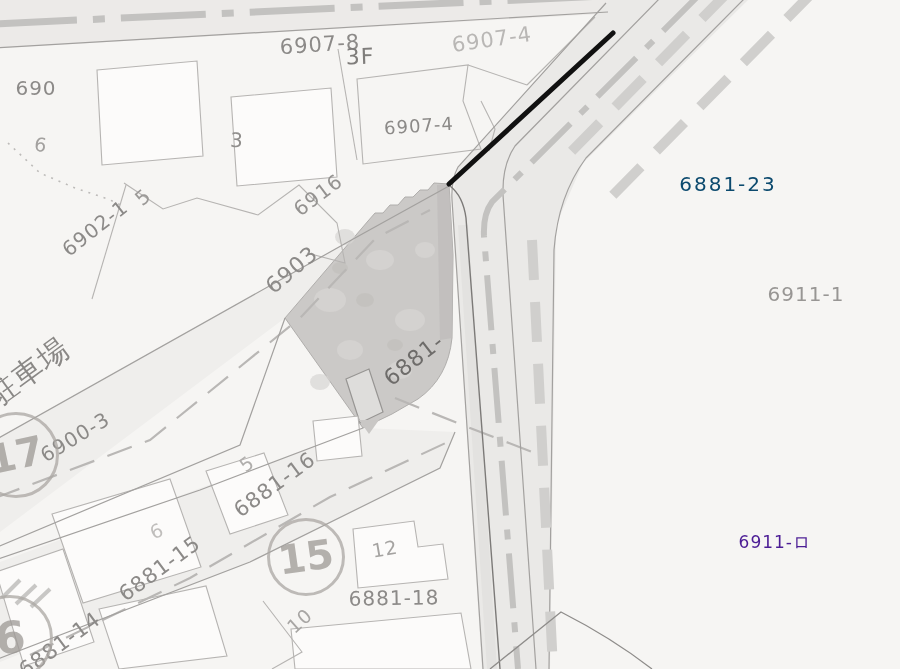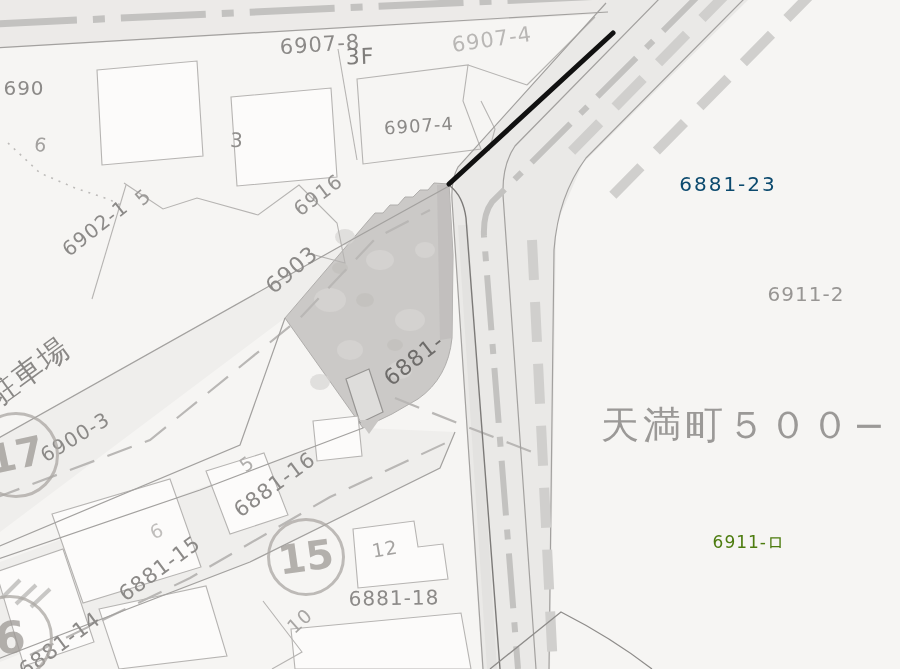--- a/index.html
+++ b/index.html
@@ -108,42 +108,41 @@
       <path d="M31,607 L50,589"></path>
     </g>
 
     <path d="M613,33 L449,184" stroke="#111111" stroke-width="5" stroke-linecap="round"></path>
   </svg>
 
   <div class="lbl" style="left:320px;top:45px;--r:-4deg;font-size:21px">6907-8</div>
   <div class="lbl" style="left:360px;top:57px;--r:-2deg;font-size:22px;color:#7f7d7b">3F</div>
   <div class="lbl" style="left:492px;top:40px;--r:-8deg;font-size:21px;color:#b9b7b5">6907-4</div>
   <div class="lbl" style="left:419px;top:126px;--r:-4deg;font-size:18px">6907-4</div>
-  <div class="lbl" style="left:24px;top:88px;font-size:20px">690</div>
+  <div class="lbl" style="left:36px;top:88px;font-size:20px">690</div>
   <div class="lbl" style="left:41px;top:145px;--r:8deg;font-size:19px;color:#a3a19f">6</div>
   <div class="lbl" style="left:143px;top:197px;--r:-40deg;font-size:20px;color:#9c9a98">5</div>
   <div class="lbl" style="left:95px;top:228px;--r:-38deg;font-size:20px">6902-1</div>
   <div class="lbl" style="left:237px;top:140px;--r:3deg;font-size:20px;color:#908e8c">3</div>
   <div class="lbl" style="left:318px;top:195px;--r:-37deg;font-size:20px;color:#949290">6916</div>
   <div class="lbl" style="left:292px;top:270px;--r:-40deg;font-size:22px">6903</div>
   <div class="lbl" style="left:28px;top:372px;--r:-36deg;font-size:30px;color:#8a8886">駐車場</div>
   <div class="lbl" style="left:75px;top:437px;--r:-31deg;font-size:20px">6900-3</div>
   <div class="lbl" style="left:414px;top:360px;--r:-38deg;font-size:22px;color:#6e6c6a">6881-</div>
   <div class="lbl" style="left:275px;top:485px;--r:-36deg;font-size:21px">6881-16</div>
   <div class="lbl" style="left:247px;top:464px;--r:-36deg;font-size:19px;color:#b0aeac">5</div>
   <div class="lbl" style="left:157px;top:531px;--r:-25deg;font-size:19px;color:#c0bebc">6</div>
   <div class="lbl" style="left:160px;top:569px;--r:-36deg;font-size:21px">6881-15</div>
   <div class="lbl" style="left:60px;top:645px;--r:-36deg;font-size:21px">6881-14</div>
   <div class="lbl" style="left:385px;top:549px;--r:-10deg;font-size:19px;color:#a5a3a1">12</div>
   <div class="lbl" style="left:394px;top:598px;--r:-1deg;font-size:20px">6881-18</div>
   <div class="lbl" style="left:300px;top:621px;--r:-42deg;font-size:19px;color:#a8a6a4">10</div>
   <div class="lbl" style="left:728px;top:184px;font-size:20px;color:#0c4a6e;letter-spacing:2px">6881-23</div>
-  <div class="lbl" style="left:806px;top:294px;font-size:20px;color:#989694">6911-2</div>
-  <div class="lbl" style="left:745px;top:425px;font-size:38px;color:#9b9997;letter-spacing:4px">天満町５００−</div>
-  <div class="lbl" style="left:749px;top:542px;font-size:17px;color:#4d7c0f">6911-ロ</div>
+  <div class="lbl" style="left:806px;top:294px;font-size:20px;color:#989694">6911-1</div>
+  <div class="lbl" style="left:775px;top:542px;font-size:17px;color:#4c1d95">6911-ロ</div>
 
   <div class="stamp" style="left:16px;top:455px;width:80px;height:80px">
     <span style="font-size:40px;--r:-12deg">17</span>
   </div>
   <div class="stamp" style="left:306px;top:557px;width:72px;height:72px">
     <span style="font-size:40px;--r:-8deg">15</span>
   </div>
   <div class="stamp" style="left:10px;top:638px;width:80px;height:80px">
     <span style="font-size:44px;--r:-5deg">6</span>
   </div>

